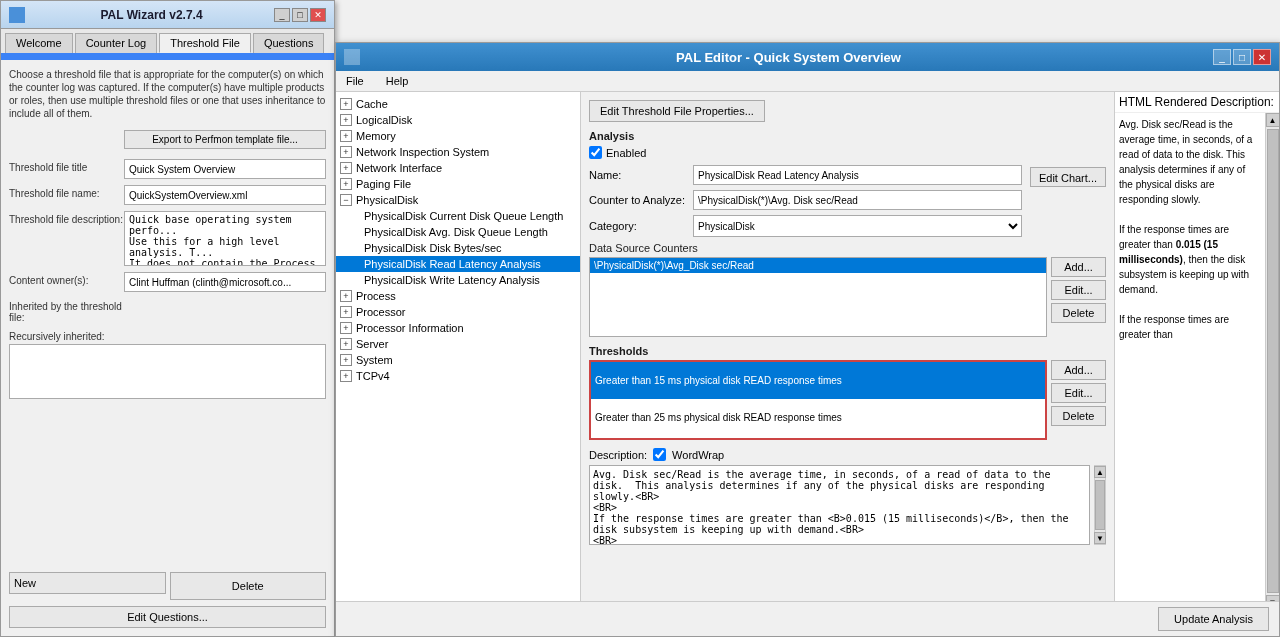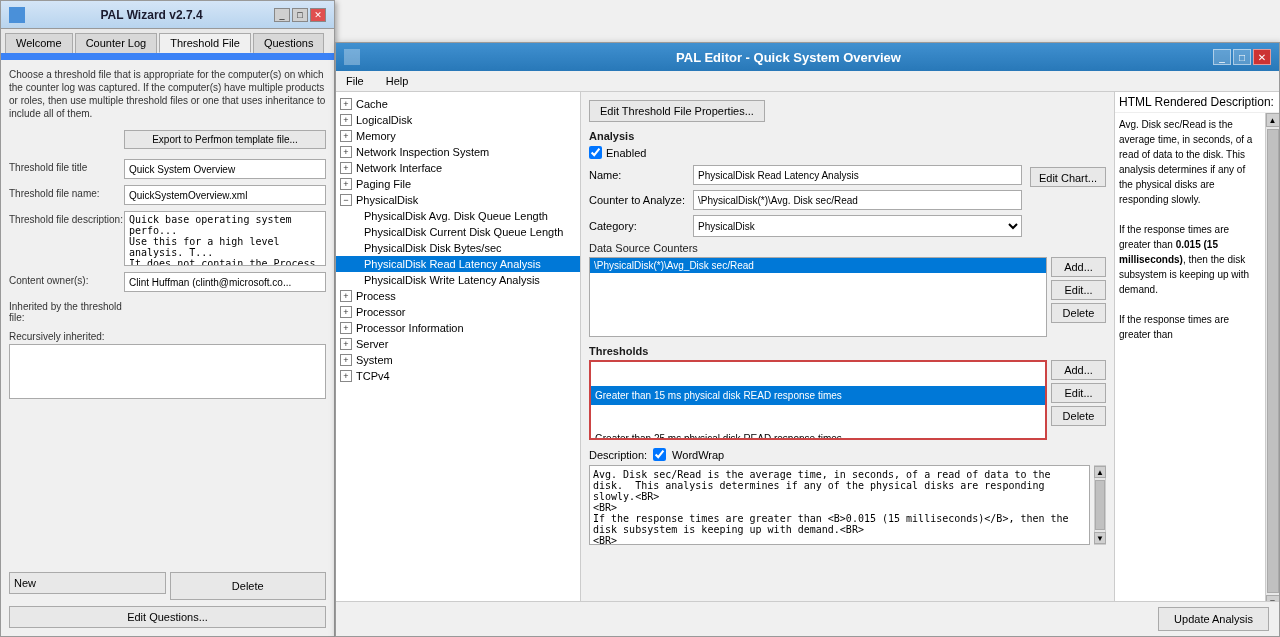--- a/index.html
+++ b/index.html
@@ -352,24 +352,23 @@
       gap: 4px;
     }
     .threshold-list {
       flex: 1;
       height: 80px;
       border: 2px solid #cc4444;
       background: white;
       overflow-y: auto;
     }
     .threshold-item {
-      padding: 4px 4px;
-      cursor: pointer;
-      font-size: 10px;
-      margin-top: 24px;
+      padding: 13px 4px;
+      cursor: pointer;
+      font-size: 10px;
     }
     .threshold-item.selected { background: #0078d7; color: white; }
 
     .description-row {
       display: flex;
       align-items: center;
       gap: 6px;
       margin-bottom: 4px;
     }
     .desc-label { font-size: 11px; }
@@ -540,24 +539,24 @@
       </div>
       <div class="tree-item group">
         <span class="tree-expand">+</span>
         <span class="tree-label">Paging File</span>
       </div>
       <div class="tree-item group">
         <span class="tree-expand">−</span>
         <span class="tree-label">PhysicalDisk</span>
       </div>
       <div class="tree-item child">
+        <span class="tree-label">PhysicalDisk Current Disk Queue Length</span>
+      </div>
+      <div class="tree-item child">
         <span class="tree-label">PhysicalDisk Avg. Disk Queue Length</span>
-      </div>
-      <div class="tree-item child">
-        <span class="tree-label">PhysicalDisk Current Disk Queue Length</span>
       </div>
       <div class="tree-item child">
         <span class="tree-label">PhysicalDisk Disk Bytes/sec</span>
       </div>
       <div class="tree-item child selected">
         <span class="tree-label">PhysicalDisk Read Latency Analysis</span>
       </div>
       <div class="tree-item child">
         <span class="tree-label">PhysicalDisk Write Latency Analysis</span>
       </div>

